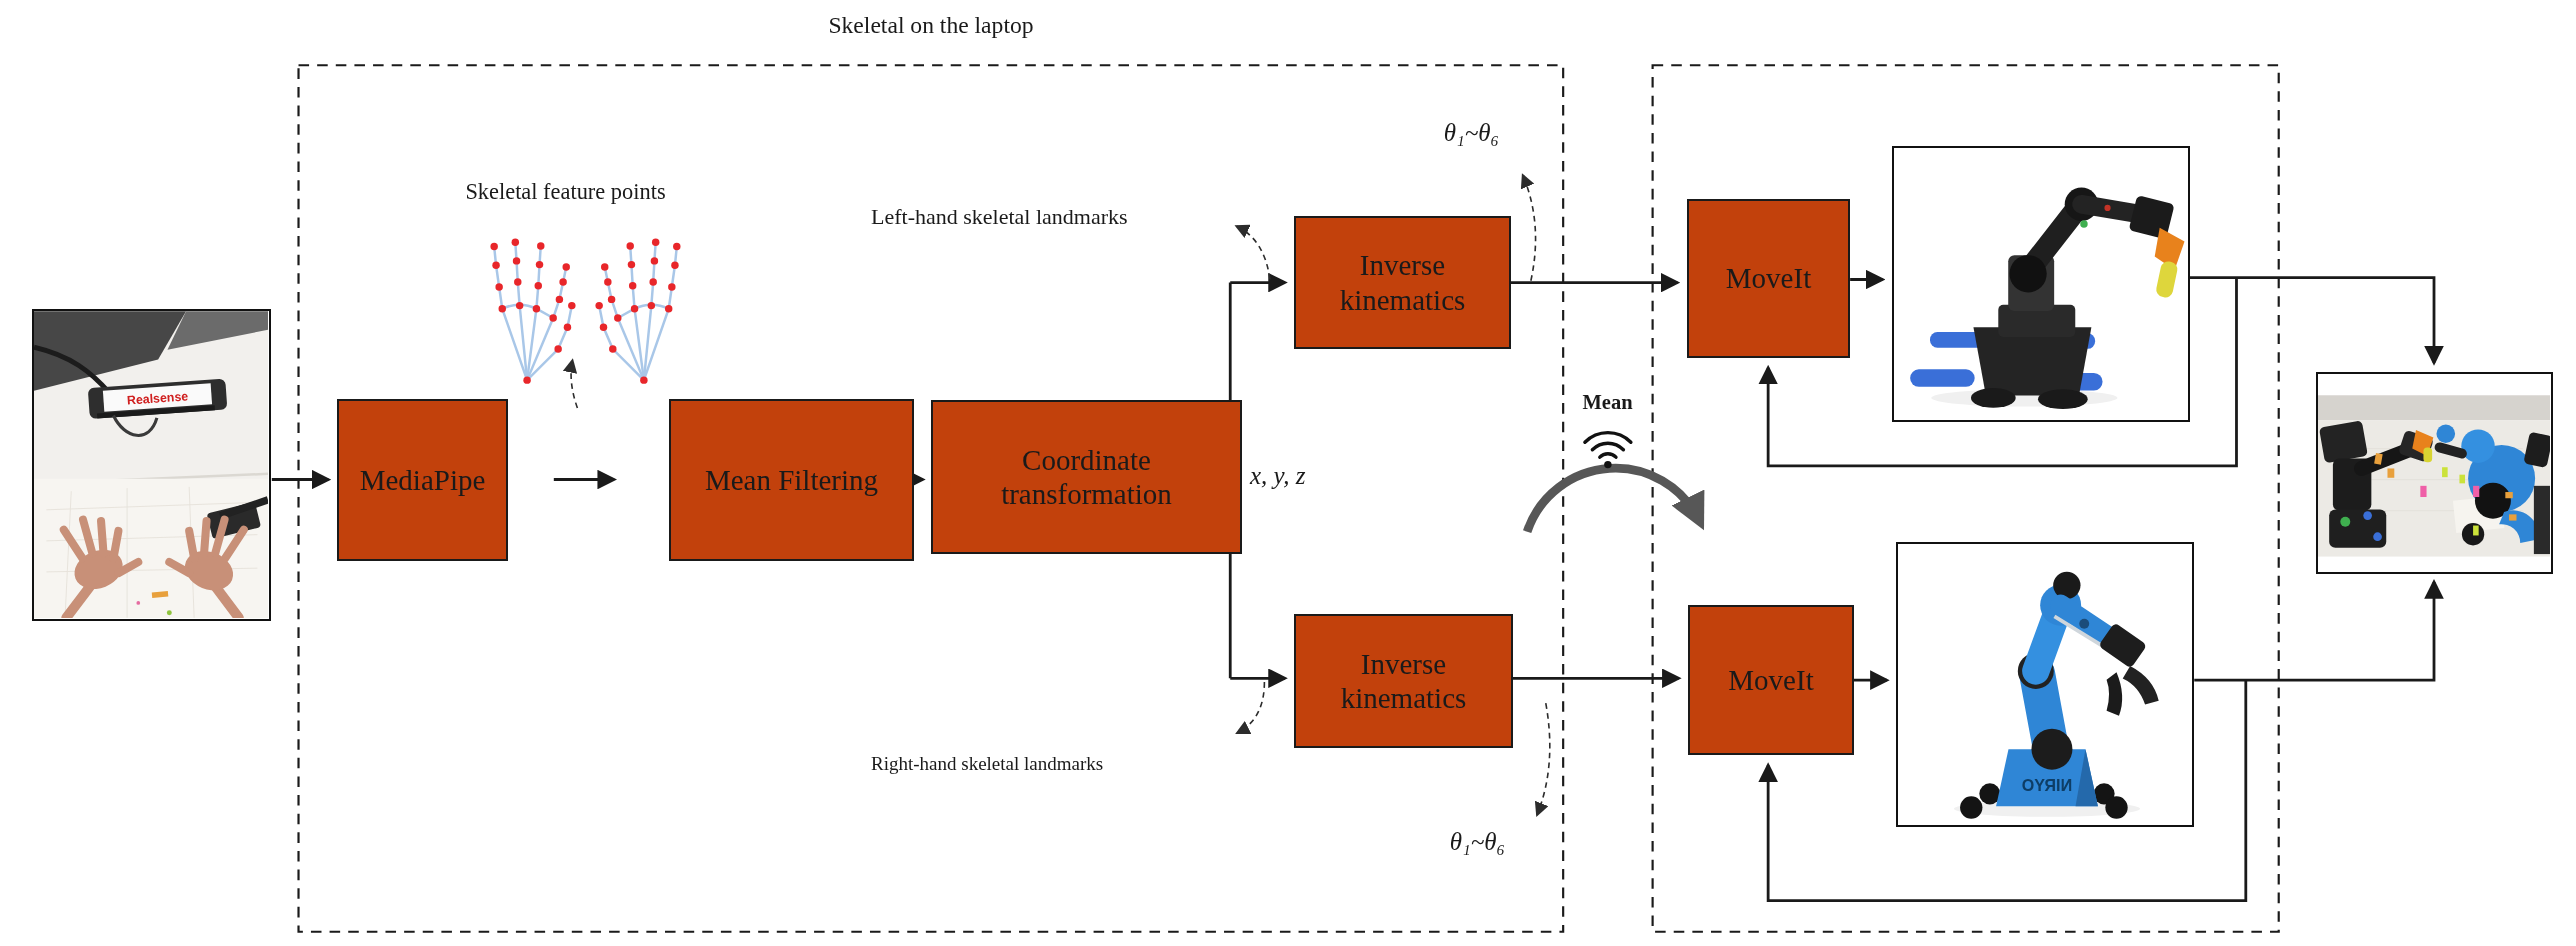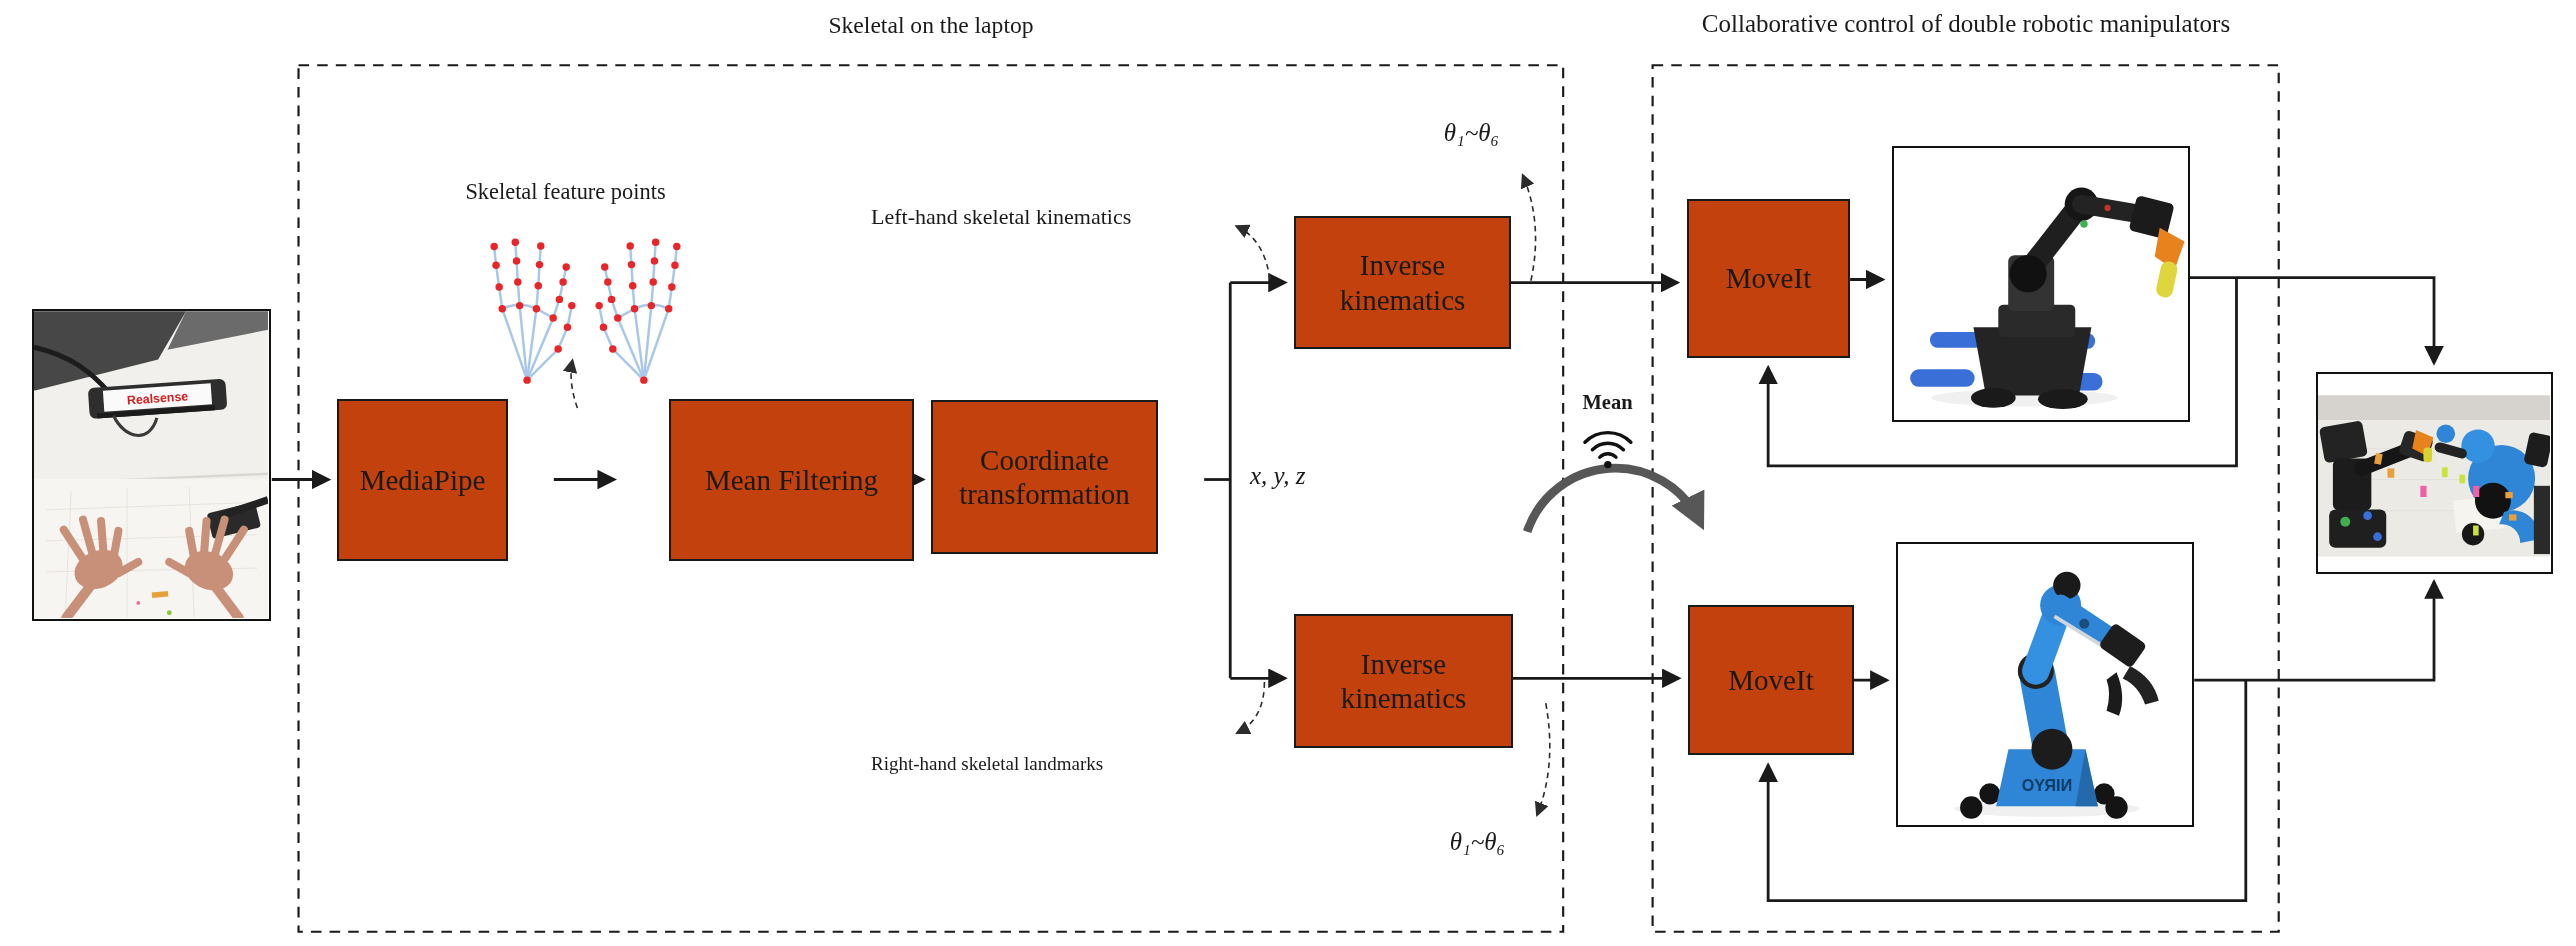--- a/index.html
+++ b/index.html
@@ -100,34 +100,33 @@
             <circle cx="152" cy="120" r="6"></circle>
             <circle cx="158" cy="92" r="6"></circle>
             <circle cx="163" cy="68" r="6"></circle>
         </g>
       </g>
       <use href="#handSkel" transform="translate(1884,0) scale(-1,1)"></use>
     </g>
   </svg>
 
   <div class="lbl ctr" style="left:670px;top:12.4px;width:522px;font-size:23.6px;">Skeletal on the laptop</div>
-  <div class="lbl ctr" style="left:1612px;top:10px;width:708px;font-size:25px;">Collaborative control of double robotic manipulators</div>
 
 
   <div class="lbl ctr" style="left:410px;top:179px;width:311px;font-size:22.4px;">Skeletal feature points</div>
-  <div class="lbl" style="left:871px;top:204px;width:348px;font-size:22px;">Left-hand skeletal kinematics</div>
+  <div class="lbl" style="left:871px;top:204px;width:348px;font-size:22px;">Left-hand skeletal landmarks</div>
   <div class="lbl" style="left:871px;top:753px;width:360px;font-size:19px;">Right-hand skeletal landmarks</div>
   <div class="lbl" style="left:1250px;top:462px;width:106px;font-size:25px;font-style:italic;">x, y, z</div>
   <div class="lbl ctr" style="left:1422px;top:119px;width:99px;font-size:25px;font-style:italic;">θ₁~θ₆</div>
   <div class="lbl ctr" style="left:1428px;top:828px;width:99px;font-size:25px;font-style:italic;">θ₁~θ₆</div>
   <div class="lbl ctr" style="left:1564px;top:391px;width:87px;font-size:20.5px;font-weight:bold;">Mean</div>
 
   <div class="fbox" style="left:337px;top:399px;width:171px;height:162px;">MediaPipe</div>
   <div class="fbox" style="left:621px;top:399px;width:245px;height:162px;margin-left:48px;">Mean Filtering</div>
-  <div class="fbox" style="left:931px;top:400px;width:227px;height:154px;">Coordinate transformation</div>
+  <div class="fbox" style="left:931px;top:400px;width:311px;height:154px;">Coordinate transformation</div>
   <div class="fbox" style="left:1294px;top:216px;width:217px;height:133px;">Inverse kinematics</div>
   <div class="fbox" style="left:1294px;top:614px;width:219px;height:134px;">Inverse kinematics</div>
   <div class="fbox" style="left:1687px;top:199px;width:163px;height:159px;">MoveIt</div>
   <div class="fbox" style="left:1688px;top:605px;width:166px;height:150px;">MoveIt</div>
 
   <div class="photo-frame" style="left:32px;top:309px;width:239px;height:312px;">
     <svg width="234" height="307" viewBox="0 0 377 494">
       <rect width="377" height="494" fill="#f2f0ed"></rect>
       <polygon points="0,0 245,0 200,78 0,128" fill="#474747"></polygon>
       <polygon points="245,0 377,0 377,30 215,62" fill="#6b6b6b"></polygon>

